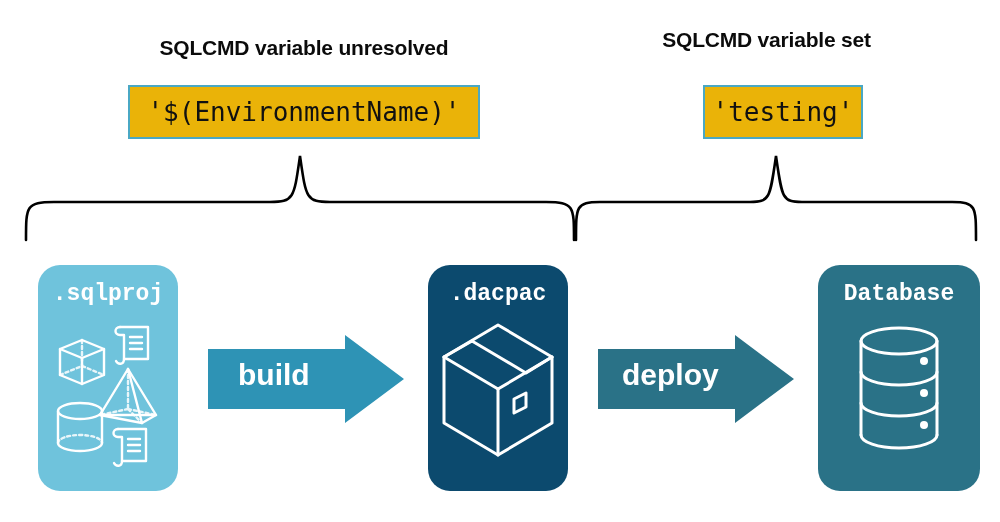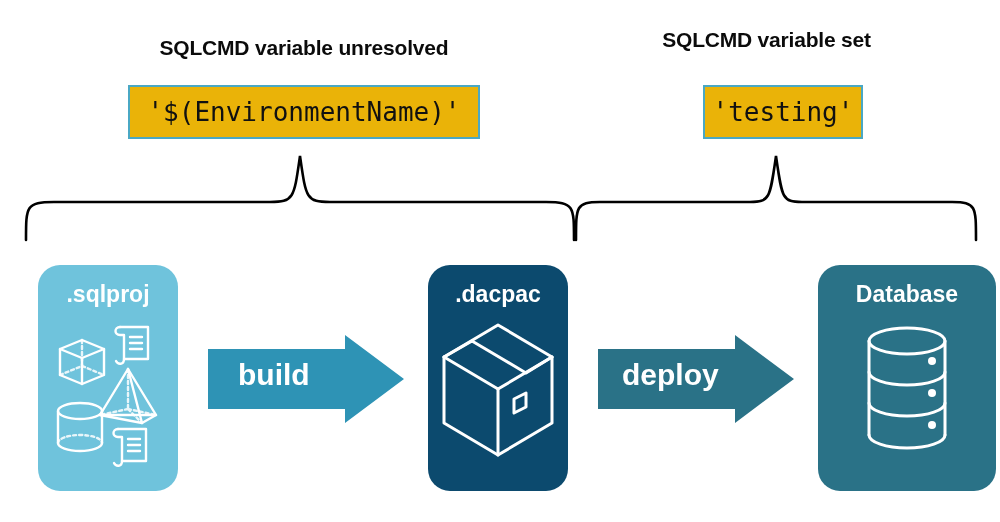--- a/index.html
+++ b/index.html
@@ -64,35 +64,35 @@
     border-radius: 22px;
     top: 265px;
     height: 226px;
   }
   .stage-label {
     position: absolute;
     top: 16px;
     left: 0;
     width: 100%;
     text-align: center;
-    font-family: Liberation Sans, sans-serif;
+    font-family: Liberation Mono, monospace;
     font-weight: bold;
     font-size: 23px;
     color: #ffffff;
     white-space: nowrap;
   }
   .stage-art {
     position: absolute;
     left: 0;
     top: 48px;
     width: 100%;
   }
   #stage-sqlproj  { left: 38px;  width: 140px; background: #6fc3dc; }
   #stage-dacpac   { left: 428px; width: 140px; background: #0c4a6e; }
-  #stage-database { left: 818px; width: 162px; background: #2a7287; padding-left: 16px; }
+  #stage-database { left: 818px; width: 162px; background: #2a7287; }
 
   
   .arrow {
     position: absolute;
     top: 333px;
   }
   .arrow-text {
     position: absolute;
     top: 358px;
     font-family: "Liberation Sans", sans-serif;

